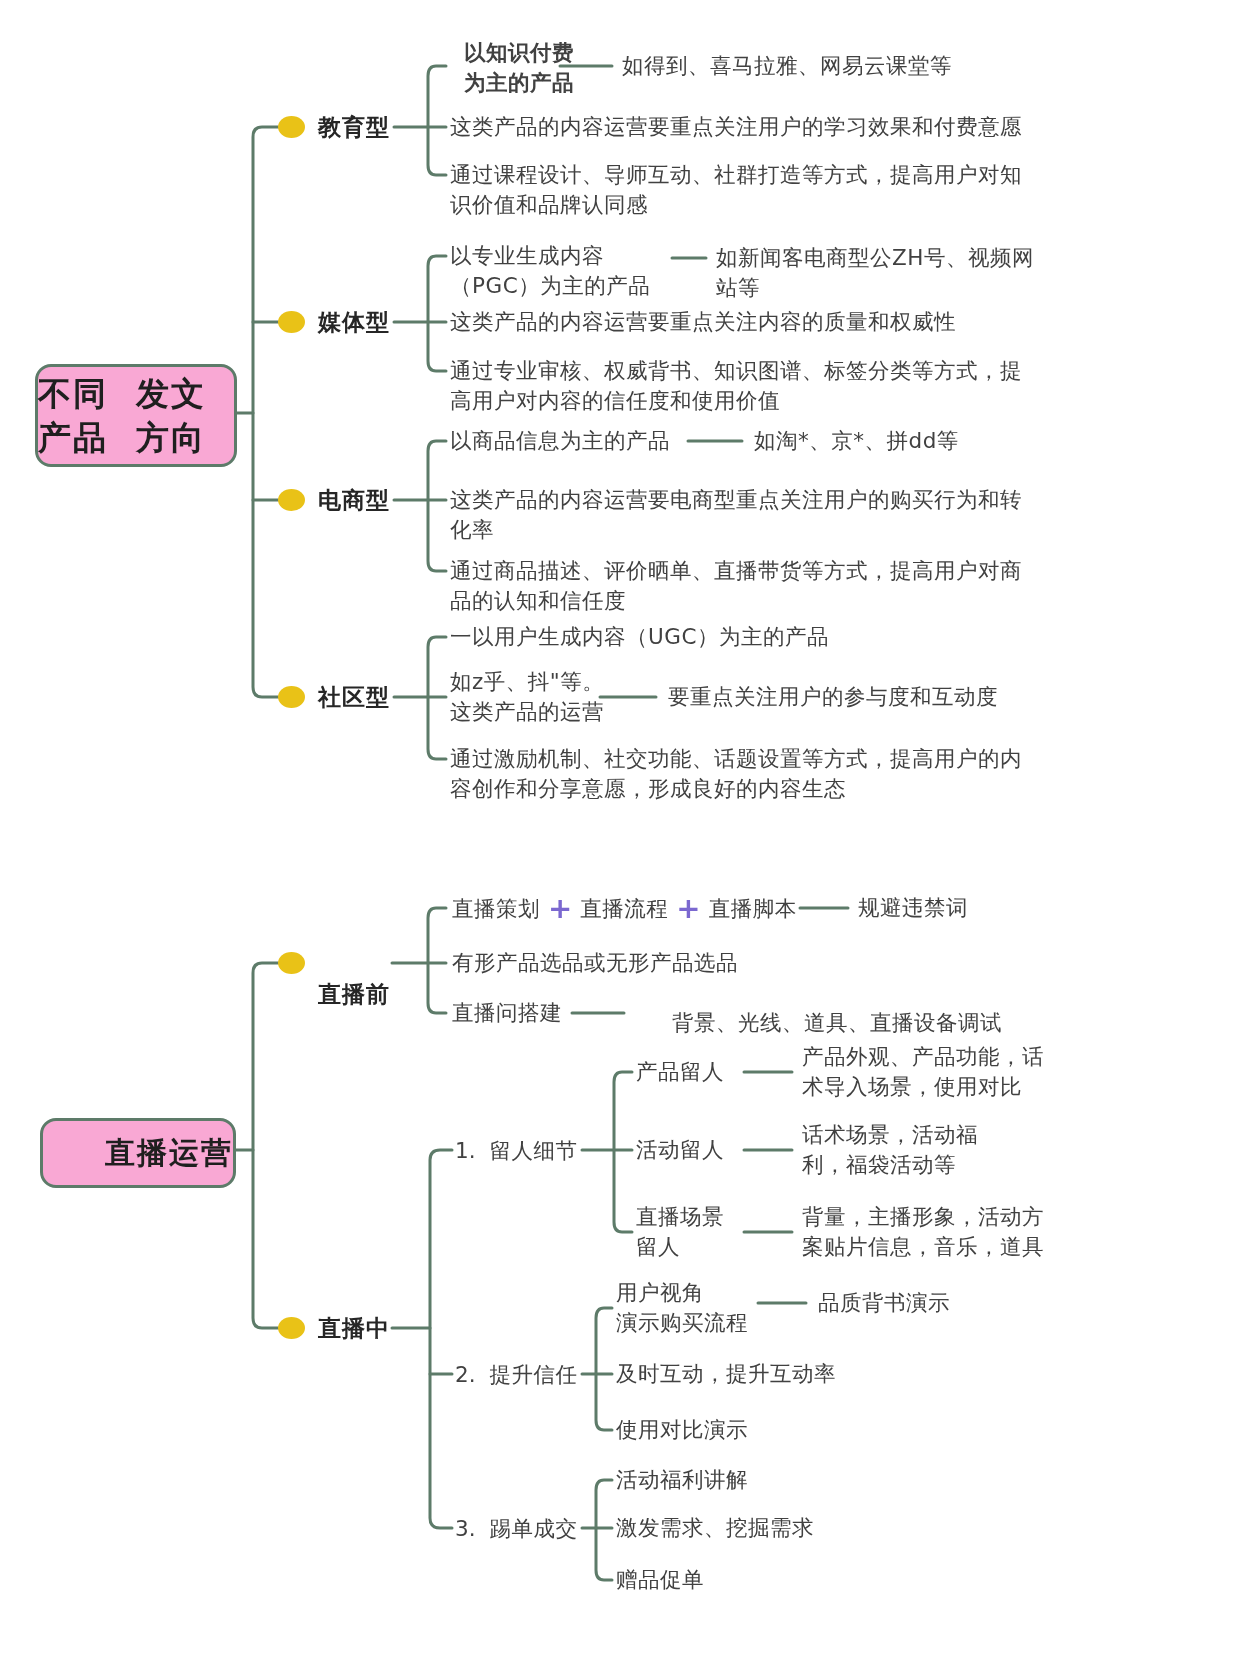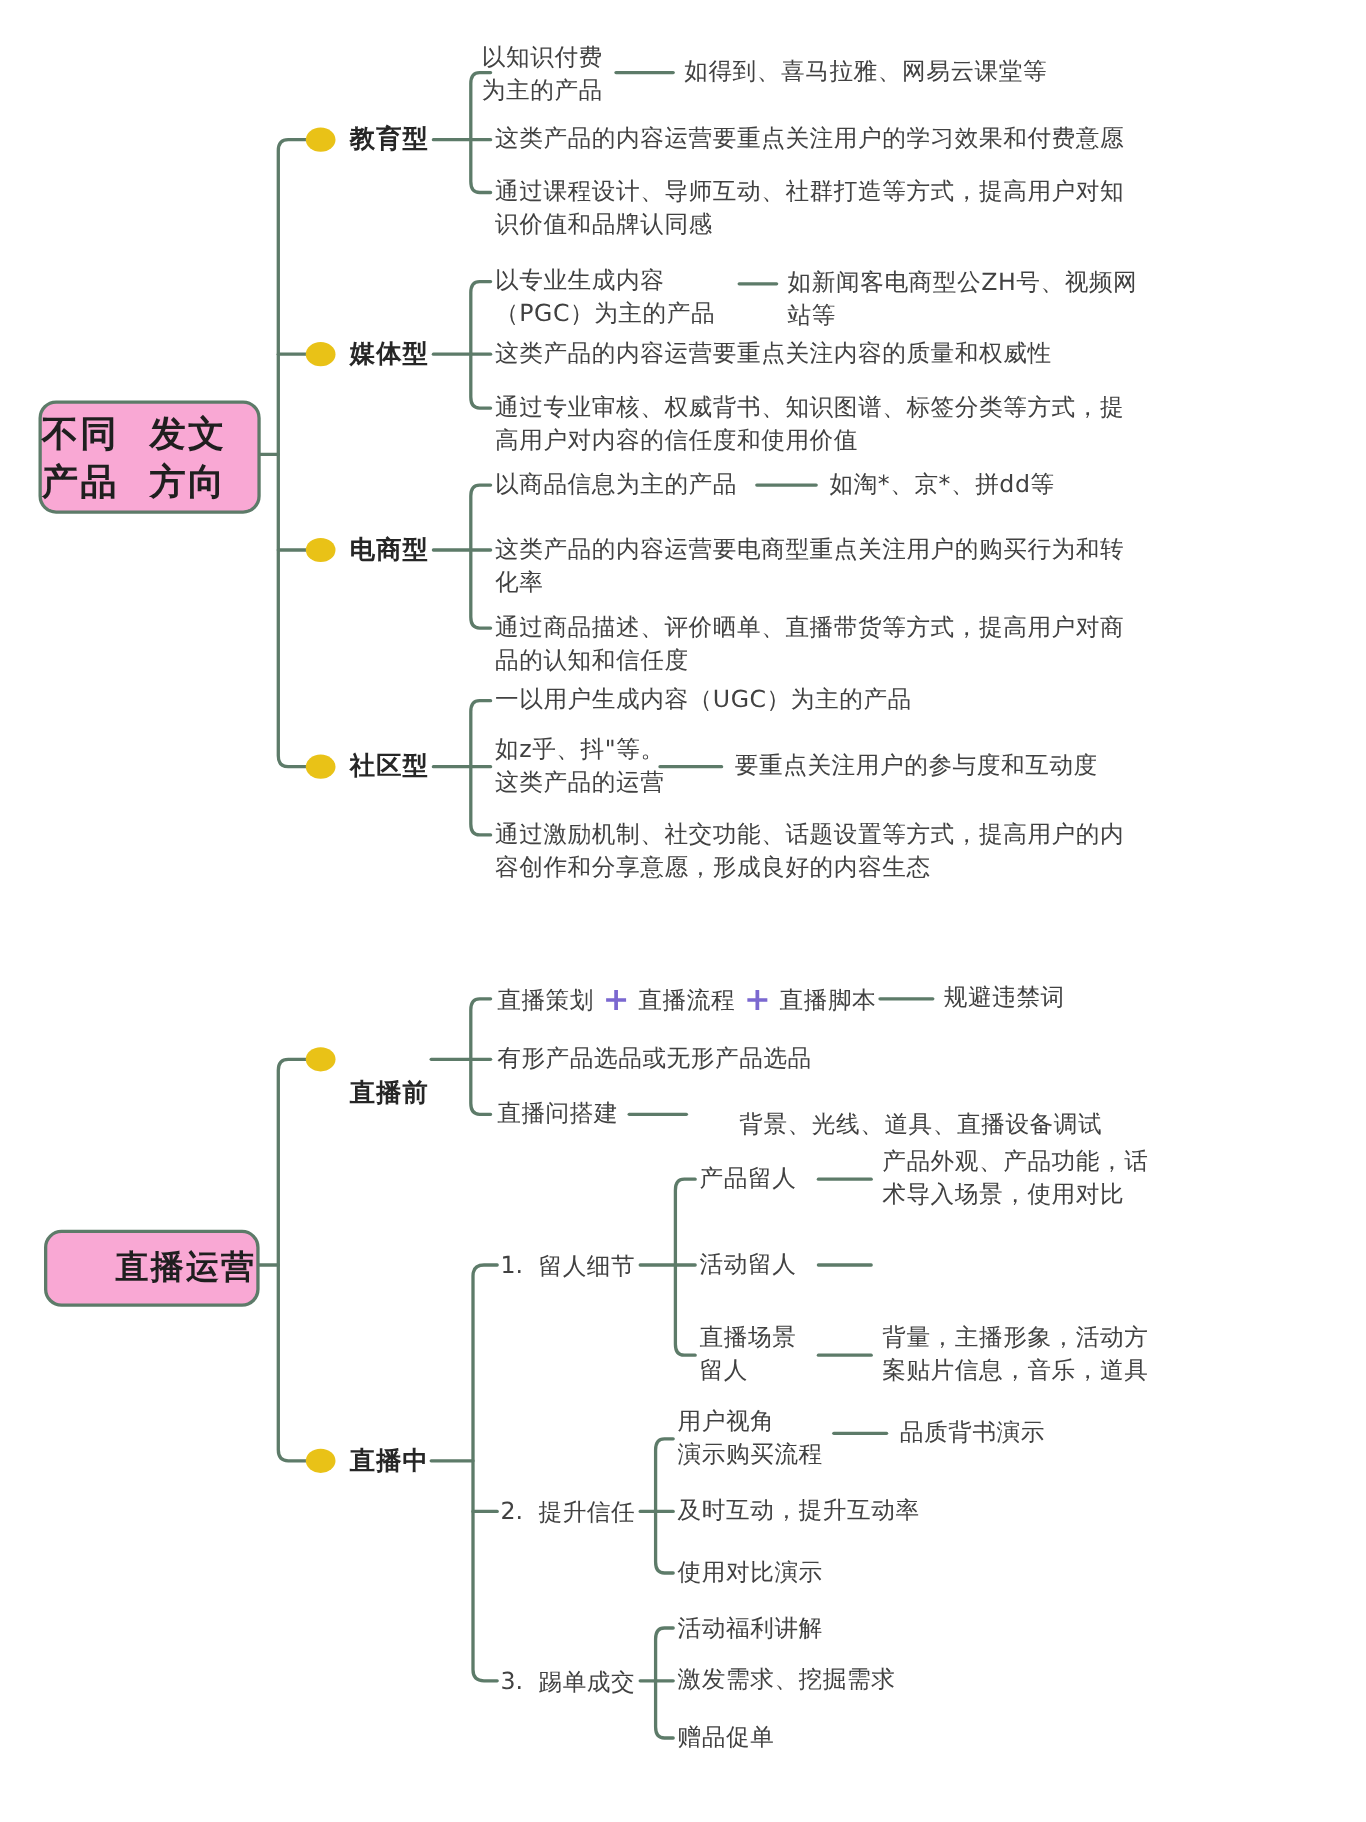--- a/index.html
+++ b/index.html
@@ -95,21 +95,21 @@
     </g>
   </svg>
 
   <div class="rootbox" style="left:35px;top:364px;width:196px;height:97px;">
     <div class="rline">不同产品</div>
     <div class="rline">发文方向</div>
   </div>
 
   <div class="dot" style="left:278px;top:116px;"></div>
   <div class="blabel" style="left:318px;top:111px;">教育型</div>
-  <div class="t" style="left:438px;top:38px;">以知识付费
+  <div class="t" style="left:464px;top:38px;font-weight:bold;">以知识付费
 为主的产品</div>
   <div class="t" style="left:622px;top:51px;">如得到、喜马拉雅、网易云课堂等</div>
   <div class="t" style="left:450px;top:112px;">这类产品的内容运营要重点关注用户的学习效果和付费意愿</div>
   <div class="t" style="left:450px;top:160px;">通过课程设计、导师互动、社群打造等方式，提高用户对知
 识价值和品牌认同感</div>
 
   <div class="dot" style="left:278px;top:311px;"></div>
   <div class="blabel" style="left:318px;top:306px;">媒体型</div>
   <div class="t" style="left:450px;top:241px;">以专业生成内容
 （PGC）为主的产品</div>
@@ -159,20 +159,22 @@
   <div class="blabel" style="left:318px;top:1312px;">直播中</div>
 
   <div class="flexrow" style="left:455px;top:1135px;">
     <span class="num">1.</span>
     <span class="seg">留人细节</span>
   </div>
   <div class="t" style="left:636px;top:1057px;">产品留人</div>
   <div class="t" style="left:802px;top:1042px;">产品外观、产品功能，话
 术导入场景，使用对比</div>
   <div class="t" style="left:636px;top:1135px;">活动留人</div>
+  <div class="t" style="left:802px;top:1120px;">话术场景，活动福
+利，福袋活动等</div>
   <div class="t" style="left:636px;top:1202px;">直播场景
 留人</div>
   <div class="t" style="left:802px;top:1202px;">背量，主播形象，活动方
 案贴片信息，音乐，道具</div>
 
   <div class="flexrow" style="left:455px;top:1359px;">
     <span class="num">2.</span>
     <span class="seg">提升信任</span>
   </div>
   <div class="t" style="left:616px;top:1278px;">用户视角

